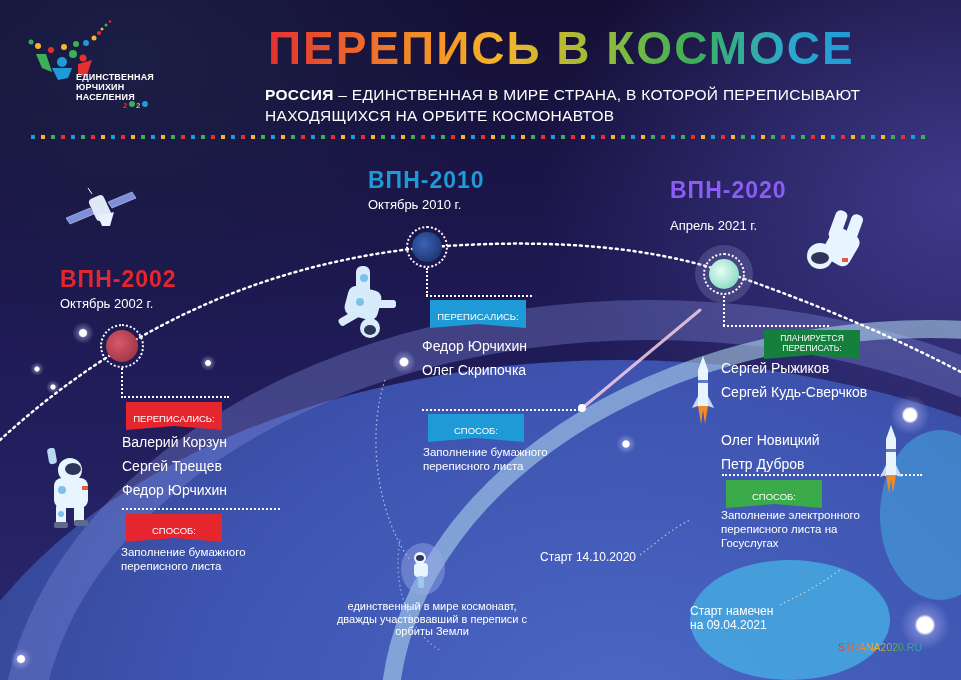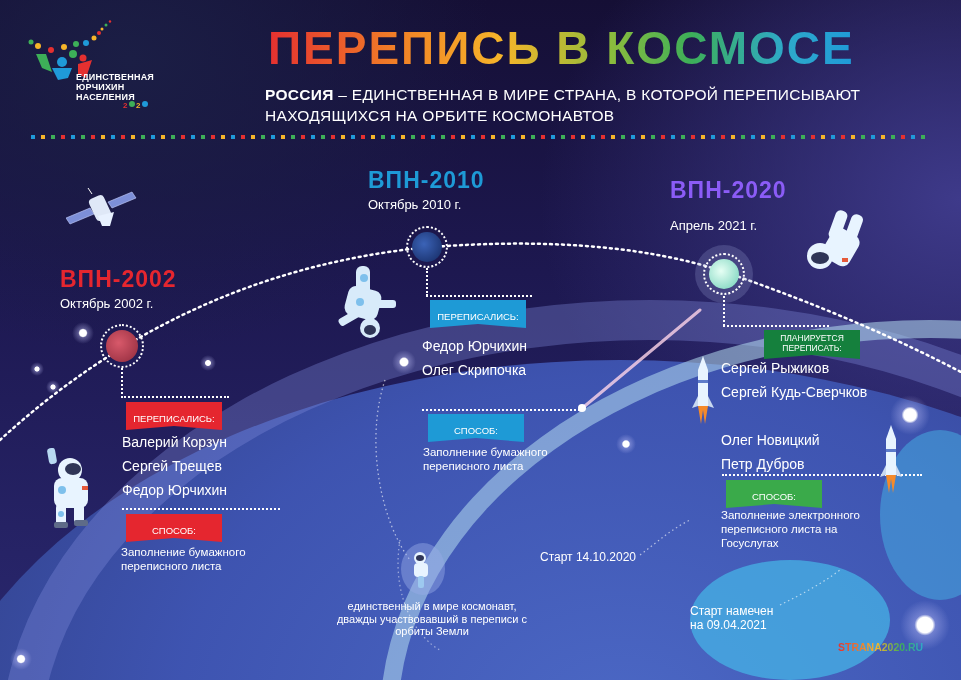--- a/index.html
+++ b/index.html
@@ -80,21 +80,21 @@
     clip-path: polygon(0 0, 100% 0, 100% 100%, 50% 86%, 0 100%);
   }
   .names { position: absolute; font-family: "Liberation Sans", sans-serif; font-weight: normal; font-size: 14px; line-height: 24px; color: #fff; white-space: nowrap; }
   .method { position: absolute; font-family: "Liberation Sans", sans-serif; font-size: 11.5px; line-height: 14px; color: #fff; }
   .note { position: absolute; font-family: Liberation Sans, sans-serif; font-size: 12px; color: #fff; line-height: 14px; }
 
   .astro { position: absolute; }
   .star { position: absolute; border-radius: 50%; background: radial-gradient(circle, #ffffff 0 22%, rgba(200,200,255,0.35) 30%, rgba(200,200,255,0) 70%); }
   .rocket { position: absolute; }
   .site {
-    position: absolute; left: 838px; top: 641px; font-family: "Liberation Sans", sans-serif; font-weight: bold; font-size: 10.5px;
+    position: absolute; left: 838px; top: 641px; font-family: "Liberation Sans", sans-serif; font-weight: normal; font-size: 10.5px;
     background: linear-gradient(90deg, #e53030, #f6b52a 45%, #3daf58 75%, #2ea9c9);
     -webkit-background-clip: text; background-clip: text; color: transparent;
   }
   .fact {
     position: absolute; left: 332px; top: 600px; width: 200px; text-align: center;
     font-family: "Liberation Sans", sans-serif; font-size: 11px; line-height: 12.5px;
   }
   .fact b { display: block; font-size: 12.5px; line-height: 15px; }
 </style>
 </head>

